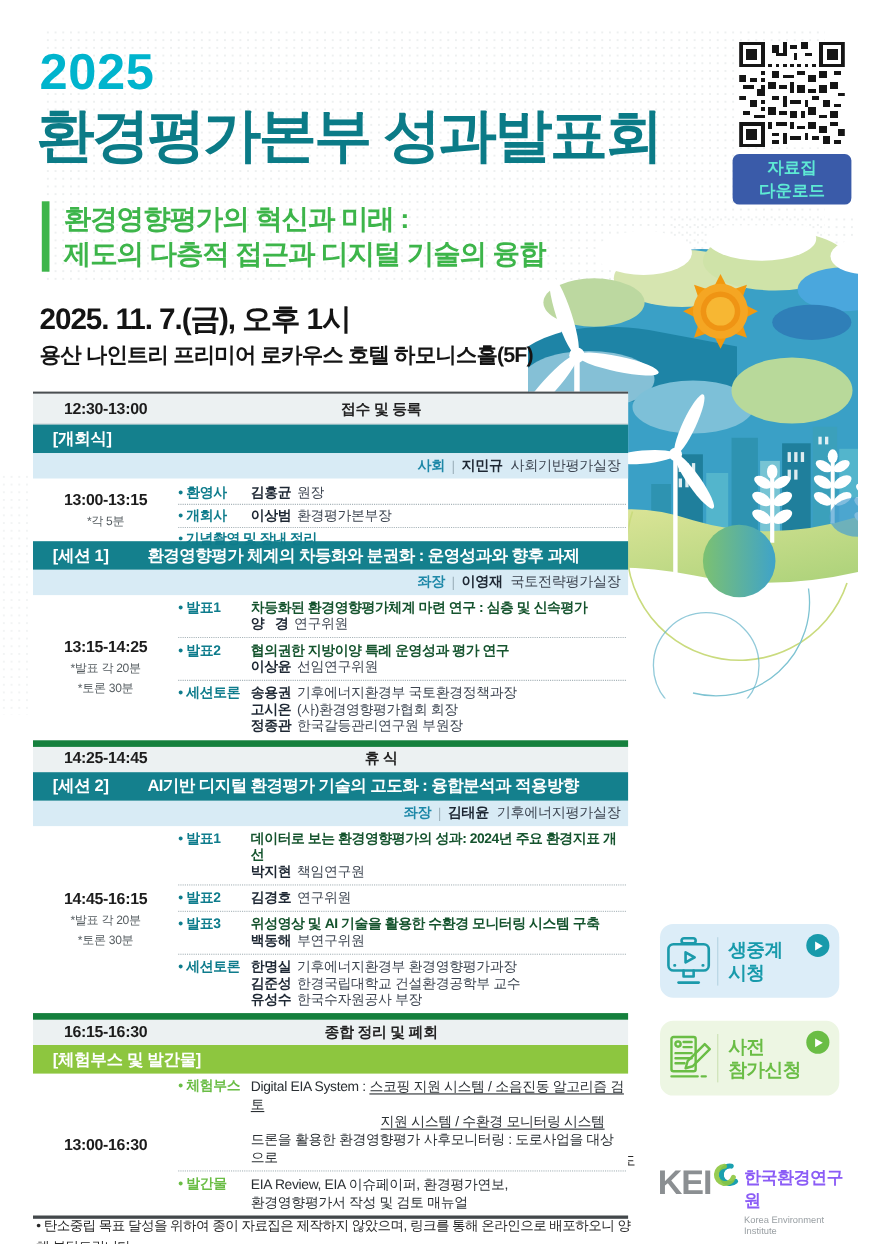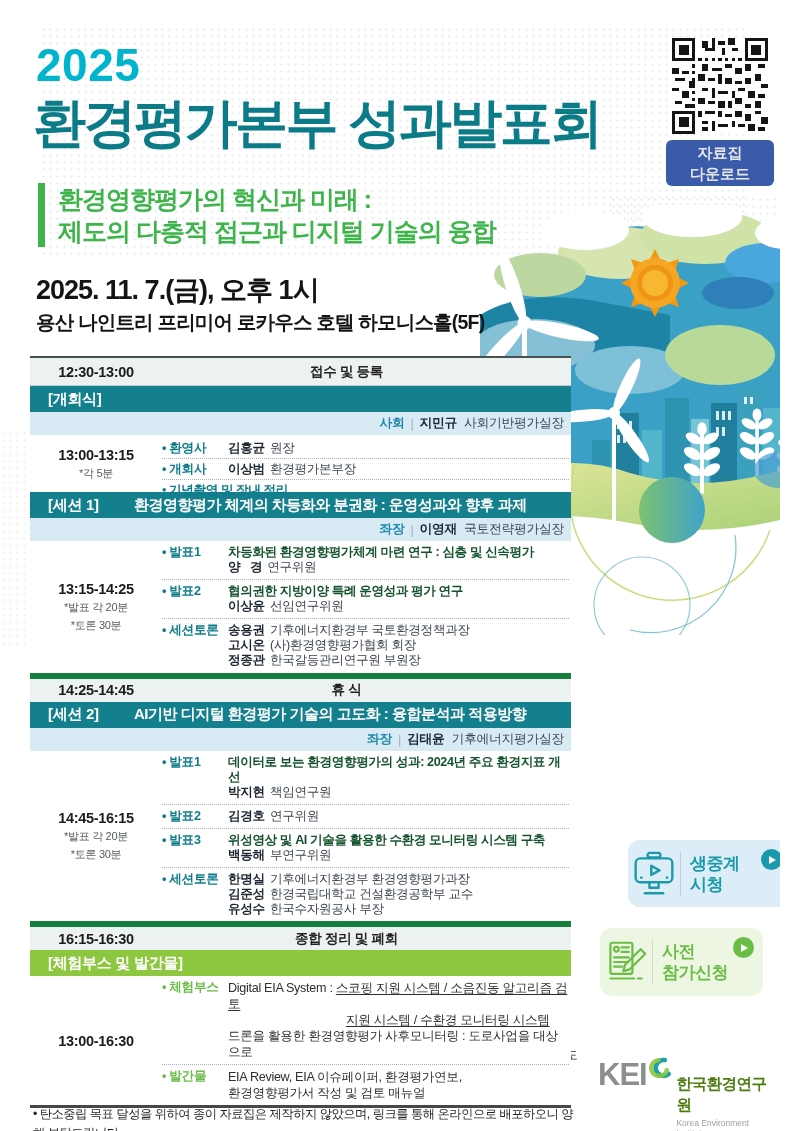--- a/index.html
+++ b/index.html
@@ -7,21 +7,21 @@
   .poster{position:relative;width:780px;height:1131px;overflow:hidden;background:#fff;}
   .dots{position:absolute;background-image:radial-gradient(circle,#dfe3e4 1.1px,transparent 1.3px);background-size:7px 7px;opacity:.55;z-index:0;}
   .dots-a{left:40px;top:26px;width:710px;height:232px;}
   .dots-b{left:610px;top:196px;width:180px;height:78px;}
   .dots-c{left:0;top:430px;width:28px;height:220px;opacity:.4;}
   .illus{position:absolute;left:480px;top:205px;width:320px;height:430px;z-index:1;}
   .hdr-year{position:absolute;left:36px;top:38px;font-size:46px;font-weight:bold;color:#00b4cd;letter-spacing:.5px;z-index:2;}
   .hdr-title{position:absolute;left:33px;top:88px;font-size:53px;font-weight:bold;color:#0b7b87;letter-spacing:-2.5px;z-index:2;white-space:nowrap;}
   .qr{position:absolute;left:672px;top:38px;width:96px;height:96px;z-index:2;background:#fff;}
   .qr svg{width:100%;height:100%;display:block;}
-  .qr-badge{position:absolute;left:666px;top:140px;width:108px;height:46px;border-radius:6px;background:#3a5ba9;color:#e5e5e5;font-size:15px;font-weight:bold;text-align:center;line-height:21px;padding-top:2px;box-sizing:border-box;z-index:2;}
+  .qr-badge{position:absolute;left:666px;top:140px;width:108px;height:46px;border-radius:6px;background:#3a5ba9;color:#5eead4;font-size:15px;font-weight:bold;text-align:center;line-height:21px;padding-top:2px;box-sizing:border-box;z-index:2;}
   .subtitle{position:absolute;left:38px;top:183px;display:flex;z-index:2;}
   .sub-bar{width:7px;background:#3db54a;margin-right:13px;}
   .sub-text{font-size:25px;font-weight:bold;color:#3db54a;line-height:32px;letter-spacing:-1px;}
   .evt-date{position:absolute;left:36px;top:272px;font-size:27px;font-weight:bold;color:#141414;letter-spacing:-1px;z-index:2;}
   .evt-venue{position:absolute;left:36px;top:309px;font-size:19.5px;font-weight:bold;color:#141414;letter-spacing:-.8px;z-index:2;}
 
   .sched{position:absolute;left:30px;top:356px;width:541px;z-index:3;background:#fff;border-top:2px solid #4a4f52;border-bottom:3px solid #43484b;font-size:12.6px;letter-spacing:-.3px;}
   .row-plain{display:flex;align-items:center;background:#ecf1f2;height:27px;border-bottom:1px solid #c6d0d4;}
   .row-plain.slim{height:23px;border-top:6px solid #15803d;border-bottom:none;}
   .t-time{width:132px;text-align:center;font-weight:bold;font-size:14.5px;color:#1c1c1c;flex:none;}
@@ -55,34 +55,34 @@
   .indent{padding-left:118px;}
   .booth-line{line-height:16px;color:#2a2f33;}
   .pub-line{line-height:16px;color:#2a2f33;}
 
   .side-btn{position:absolute;width:163px;border-radius:12px;display:flex;align-items:center;z-index:2;}
   .side-btn .icon{width:52px;flex:none;display:flex;justify-content:center;}
   .side-btn .vdiv{width:1px;height:44px;flex:none;}
   .side-btn .btxt{flex:1;padding-left:9px;font-size:17px;font-weight:bold;line-height:21px;letter-spacing:-.5px;}
   .play{position:absolute;top:9px;right:9px;width:21px;height:21px;border-radius:50%;display:flex;align-items:center;justify-content:center;}
   .play::after{content:"";border-left:7px solid #fff;border-top:4.5px solid transparent;border-bottom:4.5px solid transparent;margin-left:2px;}
-  .btn-live{left:628px;top:840px;height:67px;background:#dcedf8;}
+  .btn-live{left:600px;top:840px;height:67px;background:#dcedf8;}
   .btn-live .btxt{color:#189aab;}
   .btn-live .vdiv{background:#b5d3e2;}
   .btn-live .play{background:#189aab;}
   .btn-reg{left:600px;top:928px;height:68px;background:#edf6e3;}
   .btn-reg .btxt{color:#6abd45;}
   .btn-reg .vdiv{background:#cbe0b4;}
   .btn-reg .play{background:#6abd45;}
 
   .footnotes{position:absolute;left:33px;top:1046px;width:545px;font-size:12.3px;color:#262626;line-height:19.5px;letter-spacing:-.5px;z-index:2;}
   .kei{position:absolute;left:598px;top:1058px;display:flex;align-items:flex-start;z-index:2;}
   .kei-txt{font-size:31px;font-weight:bold;color:#8b8f92;letter-spacing:-1px;line-height:34px;}
   .kei-swirl{margin:-2px 4px 0 2px;}
-  .kei-kr{font-size:15.5px;font-weight:bold;color:#4d7c0f;letter-spacing:-.5px;margin-top:16px;}
+  .kei-kr{font-size:15.5px;font-weight:bold;color:#8b5cf6;letter-spacing:-.5px;margin-top:2px;}
   .kei-en{font-size:8.5px;color:#9aa0a4;margin-top:2px;}
 </style>
 </head>
 <body>
 
 <div class="poster">
   <div class="dots dots-a"></div>
   <div class="dots dots-b"></div>
   <div class="dots dots-c"></div>
 

